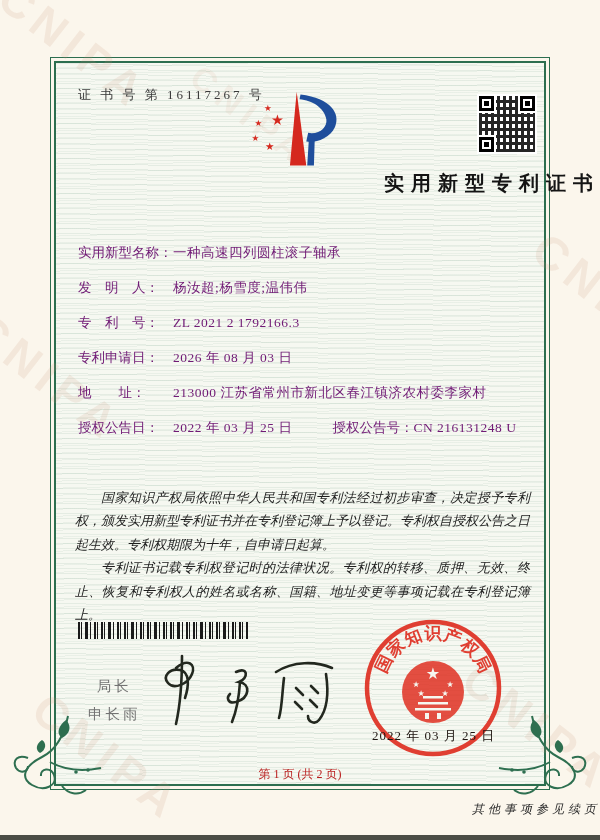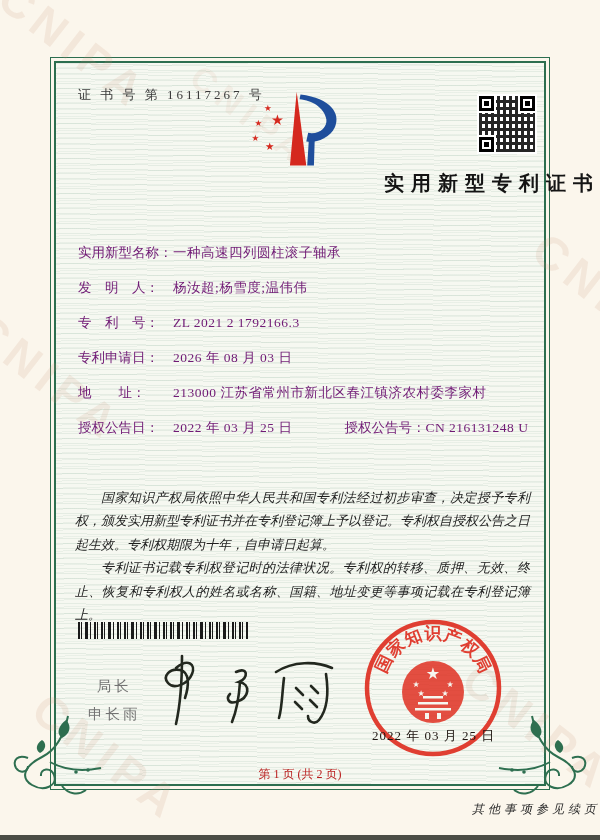--- a/index.html
+++ b/index.html
@@ -41,21 +41,21 @@
   .qf { position:absolute; width:15px; height:15px; border:3px solid #000; background:#fff;
     box-shadow:0 0 0 2px #fff; }
   .qf::after { content:""; position:absolute; left:2px; top:2px; width:5px; height:5px; background:#000; }
   .qf.tl { left:2px; top:2px; } .qf.tr { right:2px; top:2px; } .qf.bl { left:2px; bottom:2px; }
   .title { position:absolute; left:0; top:170px; width:100%; text-align:right;
     font-size:20px; font-weight:700; letter-spacing:7px; color:#141414; }
   .fields { position:absolute; left:78px; top:243px; width:450px; font-size:13.5px; color:#701a75; }
   .frow { height:35px; line-height:20px; white-space:nowrap; }
   .flabel { display:inline-block; width:95px; }
   .fvalue { letter-spacing:0.5px; }
-  .grant-pub { margin-left:52px;font-family:Liberation Serif, serif; }
+  .grant-pub { margin-left:40px;font-family:Liberation Serif, serif; }
   .paras { position:absolute; left:75px; top:486px; width:455px; font-size:13px; line-height:1.8;
     text-align:justify; font-style:italic; color:#1d1d1d; }
   .paras p { text-indent:2em; }
   .barcode { position:absolute; left:78px; top:622px; width:170px; height:17px;
     background-image:repeating-linear-gradient(90deg,
       #1a1a1a 0 2px, transparent 2px 3px,
       #1a1a1a 3px 4px, transparent 4px 7px,
       #1a1a1a 7px 10px, transparent 10px 12px,
       #1a1a1a 12px 13px, transparent 13px 16px,
       #1a1a1a 16px 18px, transparent 18px 19px,

